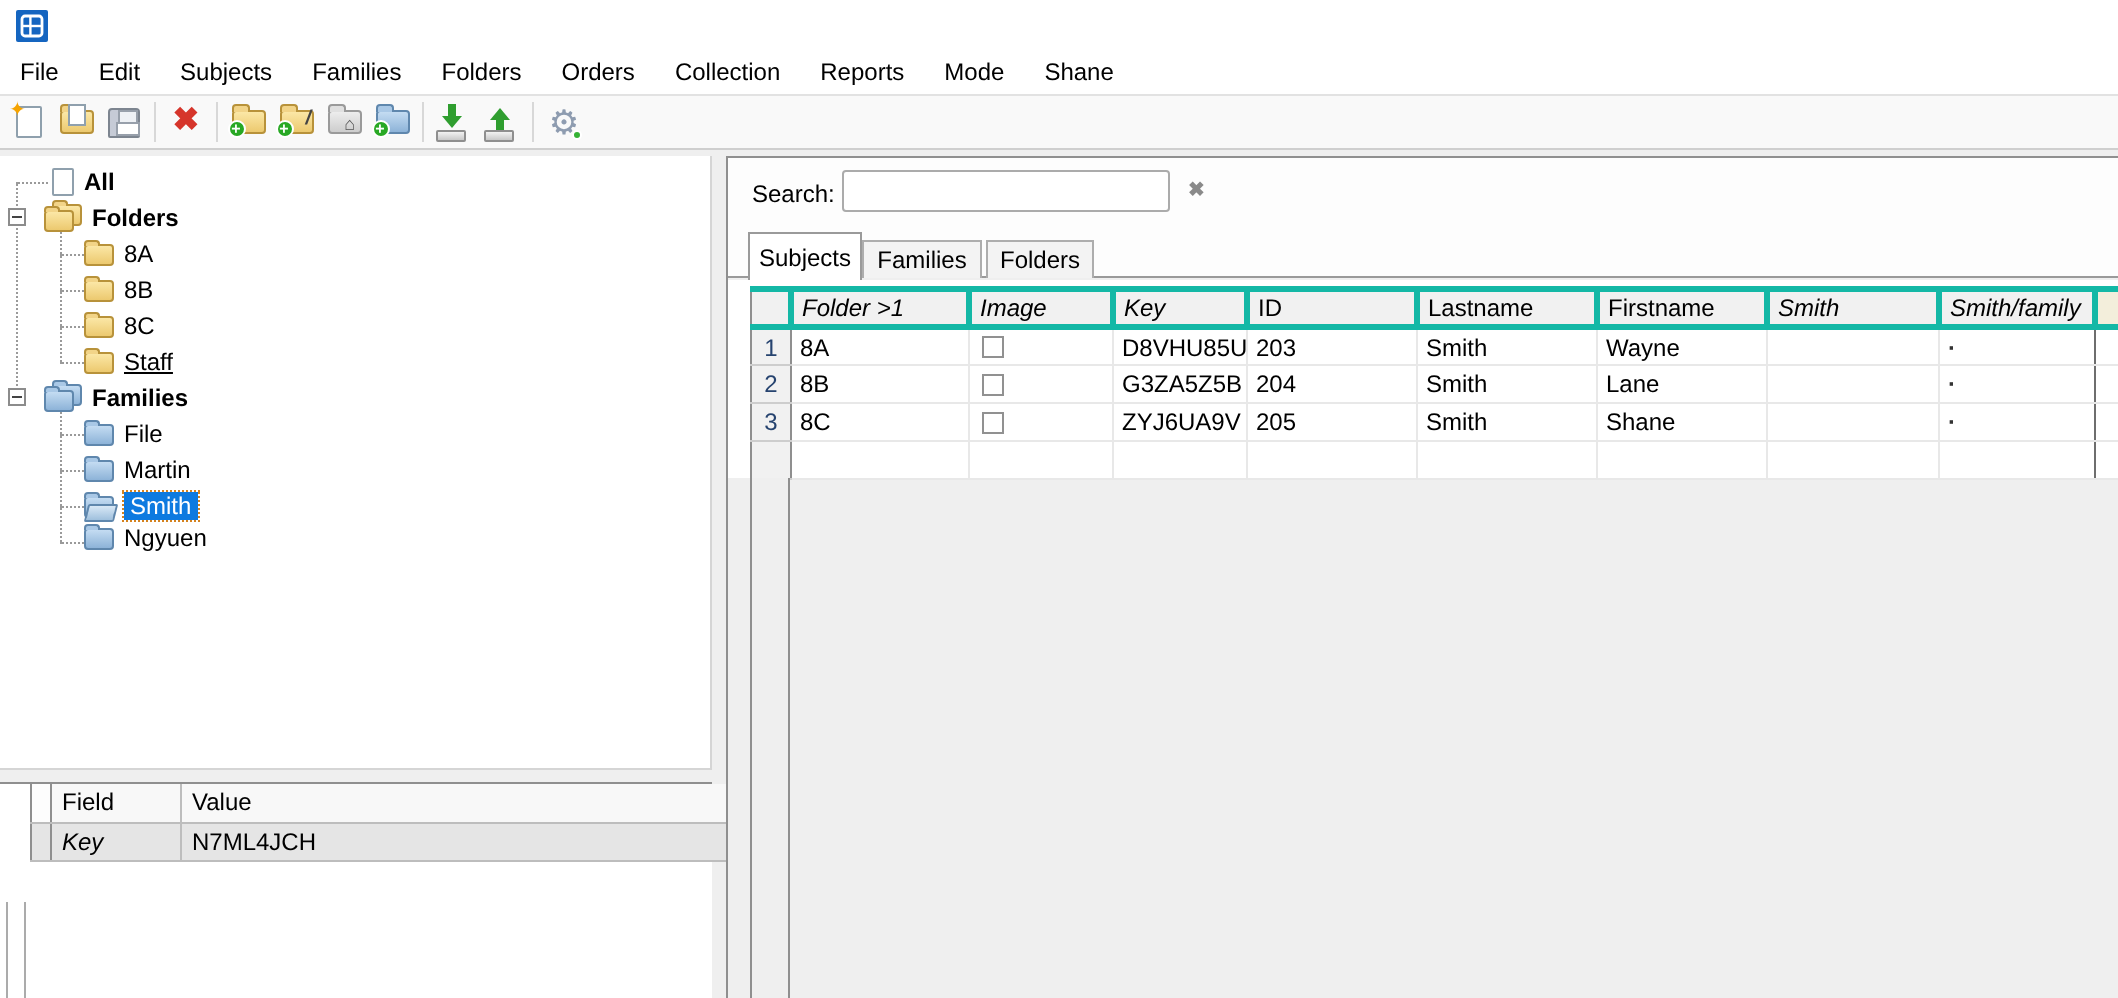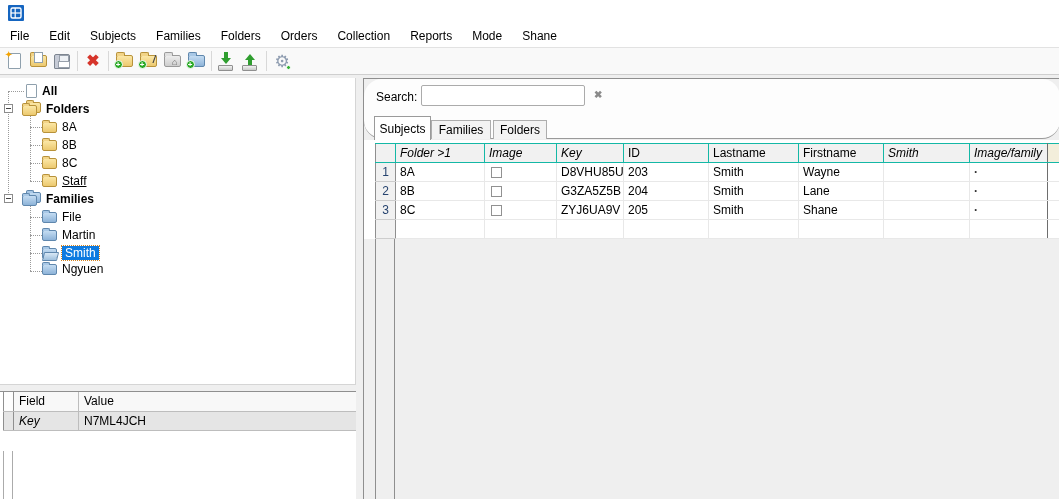--- a/index.html
+++ b/index.html
@@ -64,47 +64,47 @@
   .tfold.open::after { content:""; position:absolute; left:0px; top:3px; width:13px; height:7px; background:linear-gradient(#d8e8f6,#9fc0dd); border:1px solid #5f87ad; transform:skewX(-14deg); border-radius:1px; }
   .tstack { position:relative; width:19px; height:15px; flex:none; }
   .tstack .b { position:absolute; left:4px; top:0; }
   .tstack .f { position:absolute; left:0px; top:3px; }
   .tpage { width:11px; height:14px; background:#fff; border:1px solid #8fa0ad; border-radius:1px; flex:none; }
   .dot-v { position:absolute; width:1px; border-left:1px dotted #9a9a9a; }
   .dot-h { position:absolute; height:1px; border-top:1px dotted #9a9a9a; }
 
   
   .bottom-panel { position:absolute; left:0; top:391px; width:356px; height:108px; background:#fff; border-top:1px solid #8f8f8f; }
-  .fv-table { border-collapse:collapse; margin-left:3px; table-layout:fixed; width:352px; }
+  .fv-table { border-collapse:collapse; margin-left:15px; table-layout:fixed; width:352px; }
   .fv-table th, .fv-table td { height:19px; padding:0 0 0 5px; text-align:left; font-weight:normal; overflow:hidden; white-space:nowrap; }
   .fv-table .rowstrip { padding:0; border-left:1px solid #8f8f8f; border-right:1px solid #8f8f8f; background:#fdfdfd; }
   .fv-table th { background:#f8f8f8; border-bottom:1px solid #bdbdbd; }
   .fv-table th.fieldcol { border-right:1px solid #bdbdbd; }
   .fv-table td { border-bottom:1px solid #bdbdbd; }
   .fv-table td.fieldcol { font-style:italic; border-right:1px solid #bdbdbd; }
   .fv-table tr.gray td { background:#e5e5e5; }
   .fv-table tr.half td.fieldcol { background:#e5e5e5; }
   .fv-ext { position:absolute; left:3px; top:59px; width:10px; height:49px; border-left:1px solid #ababab; border-right:1px solid #ababab; }
 
   
   .right-panel { position:absolute; left:363px; top:78px; width:696px; height:421px; background:#efefef;
                  border-left:1px solid #8f8f8f; border-top:1px solid #8f8f8f; }
-  .rp-top { position:absolute; left:0; top:0; width:696px; height:60px; background:#fdfdfd; border-bottom:1px solid #9a9a9a;border-radius:18px; }
+  .rp-top { position:absolute; left:0; top:0; width:696px; height:60px; background:#fdfdfd; border-bottom:1px solid #9a9a9a; }
   .search-label { position:absolute; left:12px; top:11px; }
   .search-input { position:absolute; left:57px; top:6px; width:164px; height:21px; border:1px solid #ababab; border-radius:2px; padding:0 4px; font:12px "Liberation Sans", sans-serif; background:#fff; }
   .search-clear { position:absolute; left:230px; top:10px; color:#8a8a8a; font-size:10px; font-weight:bold; cursor:default; }
   .tab { position:absolute; display:flex; align-items:center; justify-content:center; cursor:default; }
   .tab.active { left:10px; top:37px; width:57px; height:24px; background:#fff; border:1px solid #9a9a9a; border-bottom:none; z-index:2; }
   .tab.t2 { left:67px; top:41px; width:60px; height:19px; background:#f3f3f3; border:1px solid #adadad; border-bottom:none; }
   .tab.t3 { left:129px; top:41px; width:54px; height:19px; background:#f3f3f3; border:1px solid #adadad; border-bottom:none; }
 
   .grid-band { position:absolute; left:0; top:61px; width:696px; height:99px; background:#fff; }
   .grid { border-collapse:collapse; margin:3px 0 0 11px; table-layout:fixed; width:685px; }
   .grid th, .grid td { height:19px; padding:0 0 0 4px; text-align:left; font-weight:normal; overflow:hidden; white-space:nowrap; }
-  .grid th { background:#f1f1f1; border:1px solid #14b8a6; }
+  .grid th { background:#f1f1f1; border:3px solid #14b8a6; }
   .grid th.it { font-style:italic; }
   .grid th.corner { border-left:1px solid #8f8f8f; }
   .grid th.darkline { border-right:1px solid #6e6e6e; }
   .grid th.tint { background:#f3eedb; }
   .grid td { background:#fff; border-right:1px solid #e8e8e8; border-bottom:1px solid #e8e8e8; }
   .grid td.num { background:#f1f1f1; border-left:1px solid #8f8f8f; border-right:1px solid #8f8f8f; border-bottom:1px solid #cdcdcd; text-align:center; padding:0; color:#26436f; }
   .grid td.darkline { border-right:1px solid #6e6e6e; }
   .grid td.dotcell { font-weight:bold; color:#333; }
   .checkbox { width:11px; height:11px; border:1px solid #919191; background:#fff; margin-left:2px; }
   .strip-ext { position:absolute; left:11px; top:160px; width:20px; height:261px; background:#efefef;
@@ -328,21 +328,21 @@
         <tbody>
             <tr>
           <th class="corner"></th>
           <th class="it">Folder &gt;1</th>
           <th class="it">Image</th>
           <th class="it">Key</th>
           <th>ID</th>
           <th>Lastname</th>
           <th>Firstname</th>
           <th class="it">Smith</th>
-          <th class="it darkline">Image/family</th>
+          <th class="it darkline">Smith/family</th>
           <th class="tint"></th>
         </tr>
         <tr>
           <td class="num">1</td>
           <td>8A</td>
           <td>
                 <div class="checkbox"></div>
               </td>
           <td>D8VHU85U</td>
           <td>203</td>

